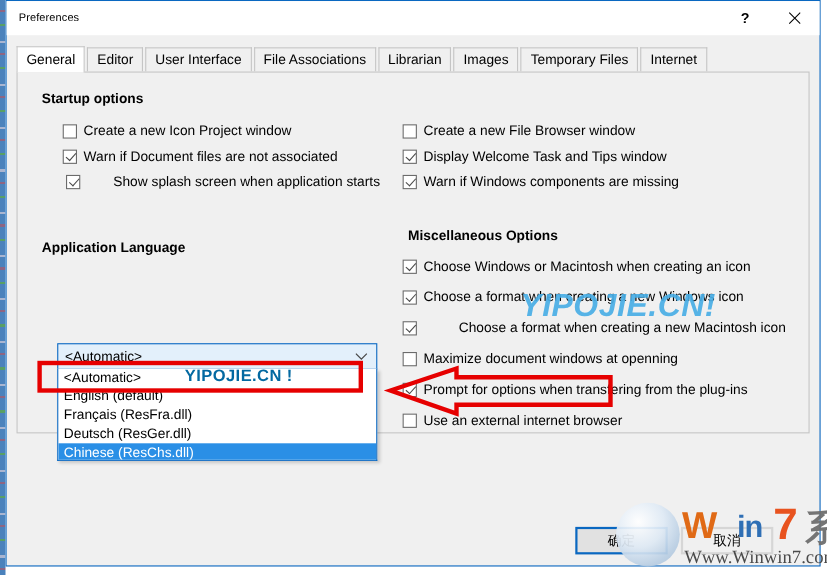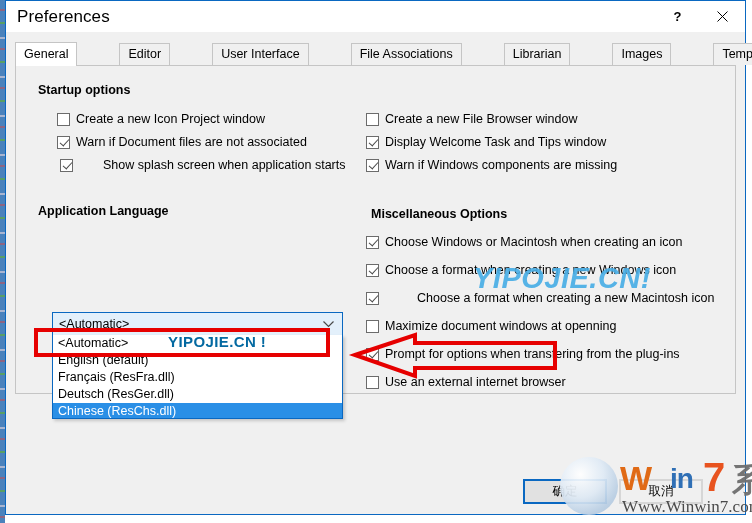--- a/index.html
+++ b/index.html
@@ -49,21 +49,21 @@
   }
   .titlebar {
     position: relative;
     height: 31px;
     background: #ffffff;
     display: flex;
     align-items: center;
   }
   .title-text {
     margin-left: 11px;
-    font-size: 17px;
+    font-size: 10px;
     color: #000;
     letter-spacing: .1px;
   }
   .title-buttons {
     position: absolute;
     right: 0; top: 0;
     height: 31px;
     display: flex;
   }
   .tb-btn {
@@ -80,21 +80,20 @@
   .tb-btn.close svg { display:block; }
 
   
   .tabstrip {
     position: relative;
     height: 23px;
     margin: 10px 0 0 9px;
     display: flex;
     align-items: flex-end;
     font-size: 12.5px;
-    gap: 40px;
   }
   .tab {
     height: 21px;
     line-height: 21px;
     padding: 0 8px;
     background: #f0f0f0;
     border: 1px solid #c5c5c5;
     border-bottom: none;
     margin-right: 2px;
     color: #000;
@@ -377,21 +376,21 @@
           <div class="chk-row" style="left: 350px; top: 69px;">
             <span class="chk-box checked"></span>
             <span>Display Welcome Task and Tips window</span>
           </div>
           <div class="chk-row" style="left: 350px; top: 92px;">
             <span class="chk-box checked"></span>
             <span>Warn if Windows components are missing</span>
           </div>
         </div>
 
-      <div class="group-title" style="left:22px; top:138px;">Application Language</div>
+      <div class="group-title" style="left:22px; top:152px;">Application Language</div>
 
       <div class="combo">
         <span class="combo-value">&lt;Automatic&gt;</span>
         <span class="combo-arrow">
           <svg width="11" height="7" viewBox="0 0 11 7">
             <polyline points="0.5,0.5 5.5,5.5 10.5,0.5" fill="none" stroke="#4a4a4a" stroke-width="1.2"></polyline>
           </svg>
         </span>
       </div>
 

